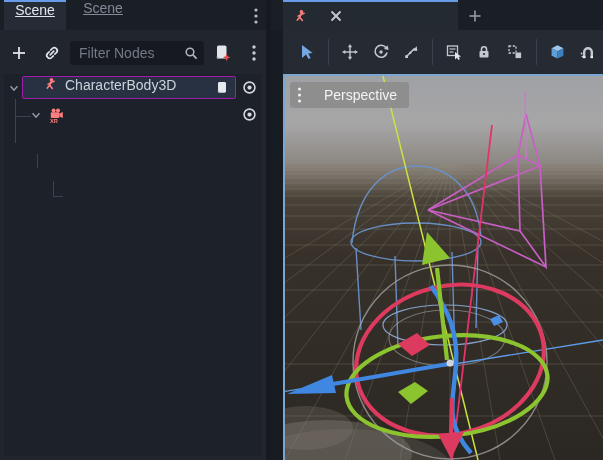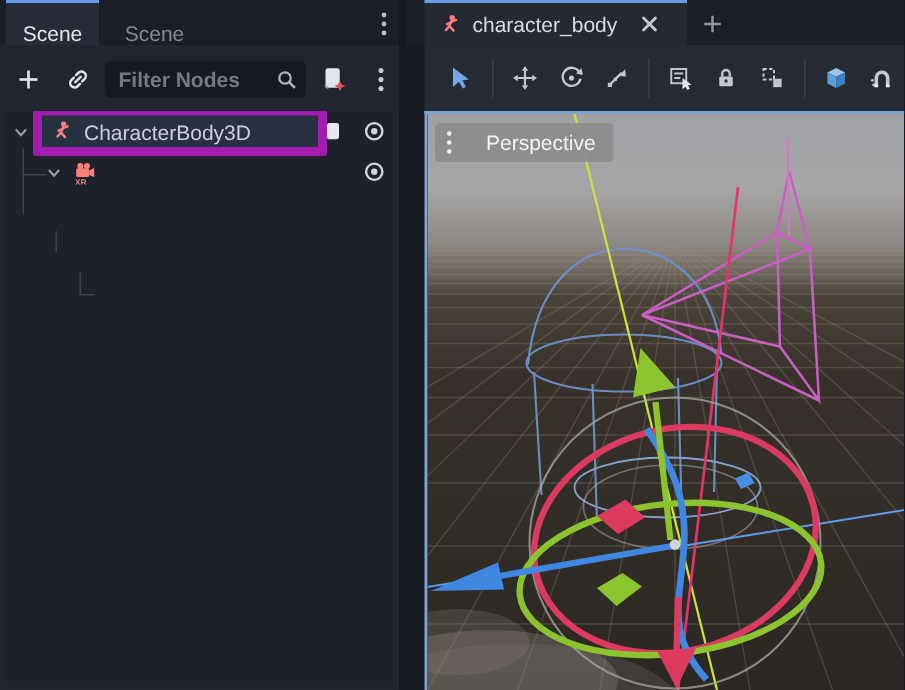--- a/index.html
+++ b/index.html
@@ -1,43 +1,43 @@
 <!DOCTYPE html>
 <html><head>
 <meta charset="utf-8">
 <style>
   html,body{margin:0;padding:0;background:#14181d;}
   .app{position:relative;width:603px;height:460px;background:#161a20;overflow:hidden;
        font-family:"Liberation Sans",sans-serif;-webkit-font-smoothing:antialiased;}
   
   .lpanel{position:absolute;left:0;top:0;width:266px;height:460px;background:#21262e;}
   .ltabs{position:absolute;left:0;top:0;right:0;height:30px;background:#1a1f26;}
-  .ltab{position:absolute;top:0;height:30px;display:flex;align-items:flex-end;justify-content:center;
-        font-size:14px;color:#828a96;cursor:default;}
+  .ltab{position:absolute;top:0;height:30px;display:flex;align-items:flex-start;justify-content:center;
+        font-size:14px;color:#828a96;cursor:default;text-decoration:underline;}
   .ltab.active{background:#262c35;color:#e2e6ec;border-top:2px solid #699ce8;height:28px;}
   .ltab-scene{left:4px;width:62px;}
   .ltab-import{left:70px;width:66px;}
   .ltabs-menu{position:absolute;right:2px;top:6px;width:16px;height:20px;display:flex;align-items:center;justify-content:center;}
   .ltoolbar{position:absolute;left:0;top:30px;right:0;height:42px;}
   .ibtn{position:absolute;top:12px;width:22px;height:22px;background:none;border:none;padding:0;
         display:flex;align-items:center;justify-content:center;}
   .filter{position:absolute;left:70px;top:11px;width:134px;height:24px;background:#161a20;border-radius:3px;}
   .filter input{position:absolute;left:0;top:0;width:108px;height:24px;background:transparent;border:none;outline:none;
-        padding:0 0 0 9px;font-family:"Liberation Sans",sans-serif;font-size:14px;color:#d4d9e0;font-weight:bold;}
+        padding:0 0 0 9px;font-family:"Liberation Sans",sans-serif;font-size:14px;color:#d4d9e0;}
   .filter input::placeholder{color:#727a86;}
   .filter .mag{position:absolute;right:5px;top:4px;}
   .tree{position:absolute;left:4px;top:74px;right:4px;bottom:4px;background:#1d2129;border-radius:2px;overflow:hidden;}
   .g{position:absolute;background:#3c434d;}
   .trow{position:relative;height:27px;display:flex;align-items:center;font-size:14px;color:#ccd2da;}
   .trow:first-child{margin-top:2px;}
   .tlabel{white-space:nowrap;}
   .nicon{flex:0 0 auto;margin-right:7px;}
   .chev{flex:0 0 auto;}
-  .selbox{display:flex;align-items:center;height:21px;width:172px;margin-left:2px;padding:0 6px;
-          border:6px solid #a21caf;background:rgba(93,136,198,.16);border-radius:2px;}
+  .selbox{display:flex;align-items:flex-start;height:21px;width:172px;margin-left:2px;padding:0 20px;
+          border:1px solid #a21caf;background:rgba(93,136,198,.16);border-radius:2px;}
   .rowbtns{position:absolute;right:4px;top:5px;display:flex;gap:11px;align-items:center;}
   
   .rpanel{position:absolute;left:271px;top:0;width:332px;height:460px;background:#171b22;}
   .rtabs{position:absolute;left:0;top:0;right:0;height:30px;background:#1a1f26;}
   .scene-tab{position:absolute;left:12px;top:0;width:175px;height:28px;background:#242a32;border-top:2px solid #699ce8;
              display:flex;align-items:center;font-size:14px;color:#d8dce2;}
   .scene-tab .ticon{margin:0 7px 0 10px;}
   .scene-tab .tclose{margin-left:14px;display:flex;}
   .newtab{position:absolute;left:194px;top:6px;width:20px;height:20px;background:none;border:none;padding:0;
           display:flex;align-items:center;justify-content:center;}
@@ -190,21 +190,20 @@
         <svg class="ticon" width="15" height="15" viewBox="0 0 16 16">
           <circle cx="9" cy="2.9" r="1.9" fill="#fc7f7f"></circle>
           <g stroke="#fc7f7f" stroke-width="1.7" fill="none" stroke-linecap="round">
             <path d="M8.7,5 C8.1,6.6 7.6,7.7 7.1,8.9"></path>
               <path d="M8.5,5.8 L11.8,4.6"></path>
               <path d="M8.4,6.2 L5.4,7.6"></path>
             <path d="M7.1,8.9 L10,12.2"></path>
               <path d="M7.1,8.9 L4.6,11.8"></path>
           </g>
         </svg>
-        <span>character_body</span>
         <span class="tclose">
           <svg width="14" height="14" viewBox="0 0 14 14">
               <g stroke="#c6cbd2" stroke-width="1.8" stroke-linecap="round">
                 <line x1="3" y1="3" x2="11" y2="11"></line>
                 <line x1="11" y1="3" x2="3" y2="11"></line>
               </g>
             </svg>
         </span>
       </div>
       <button class="newtab">

